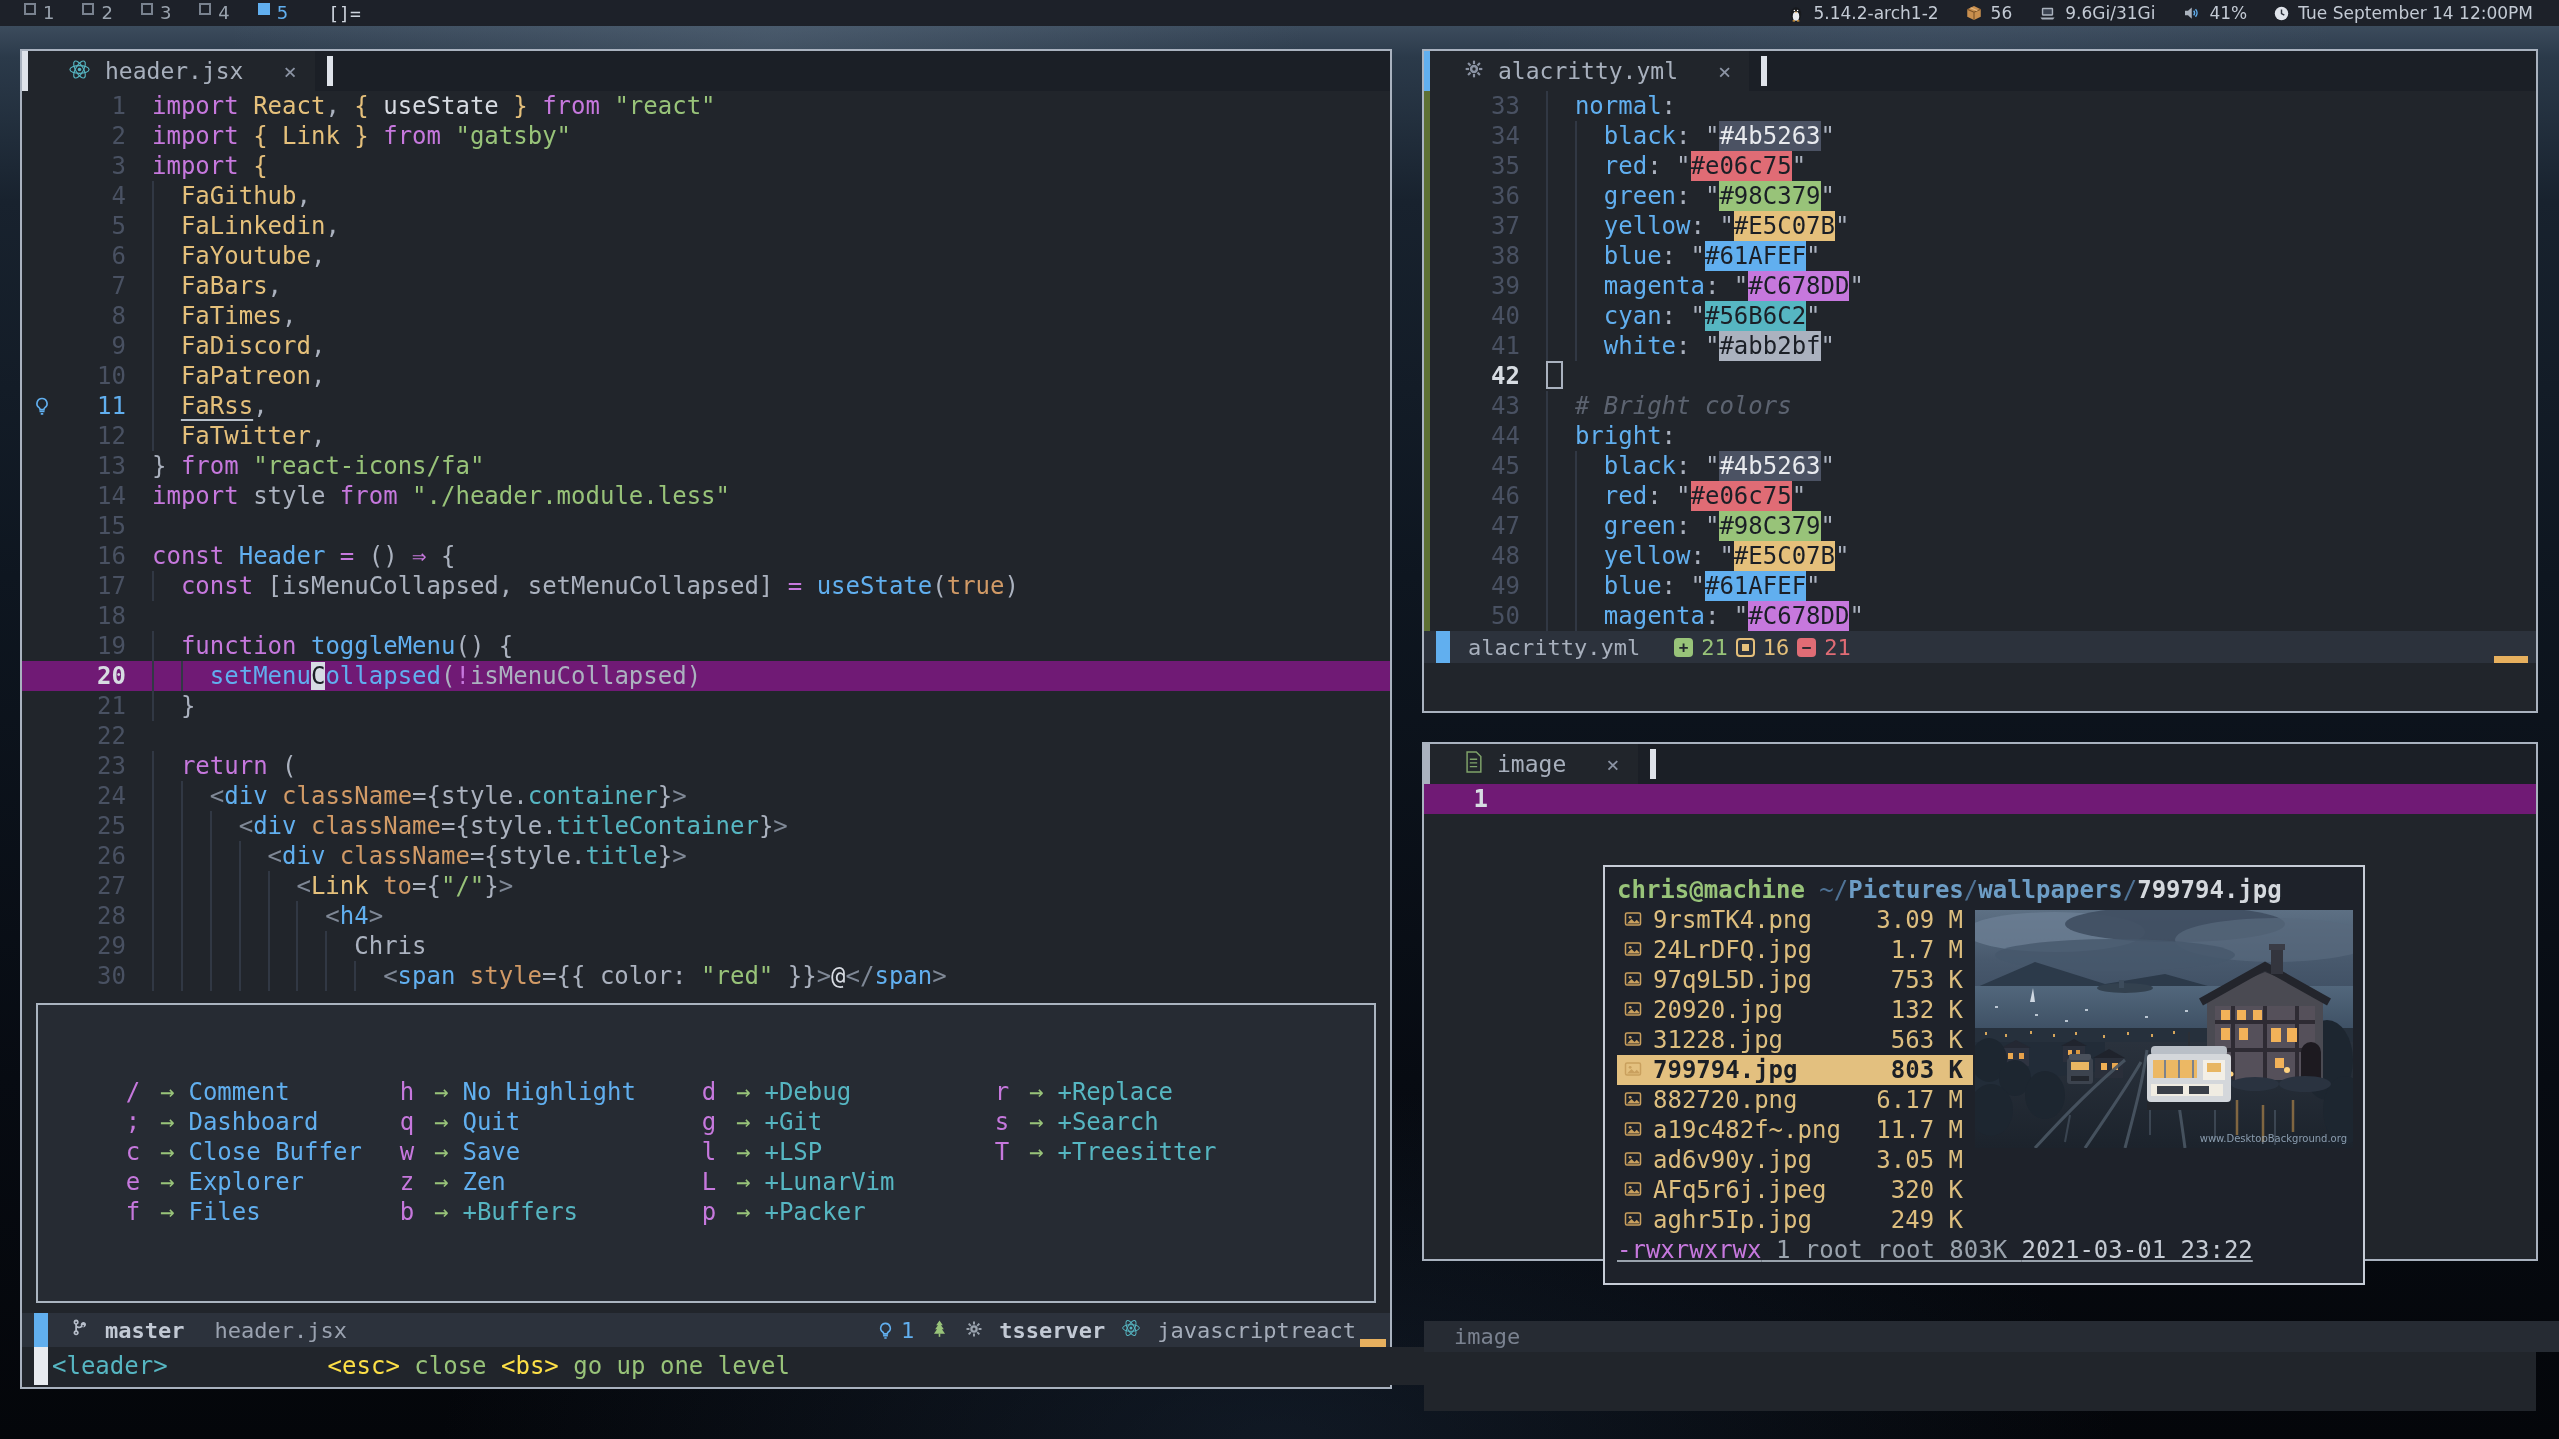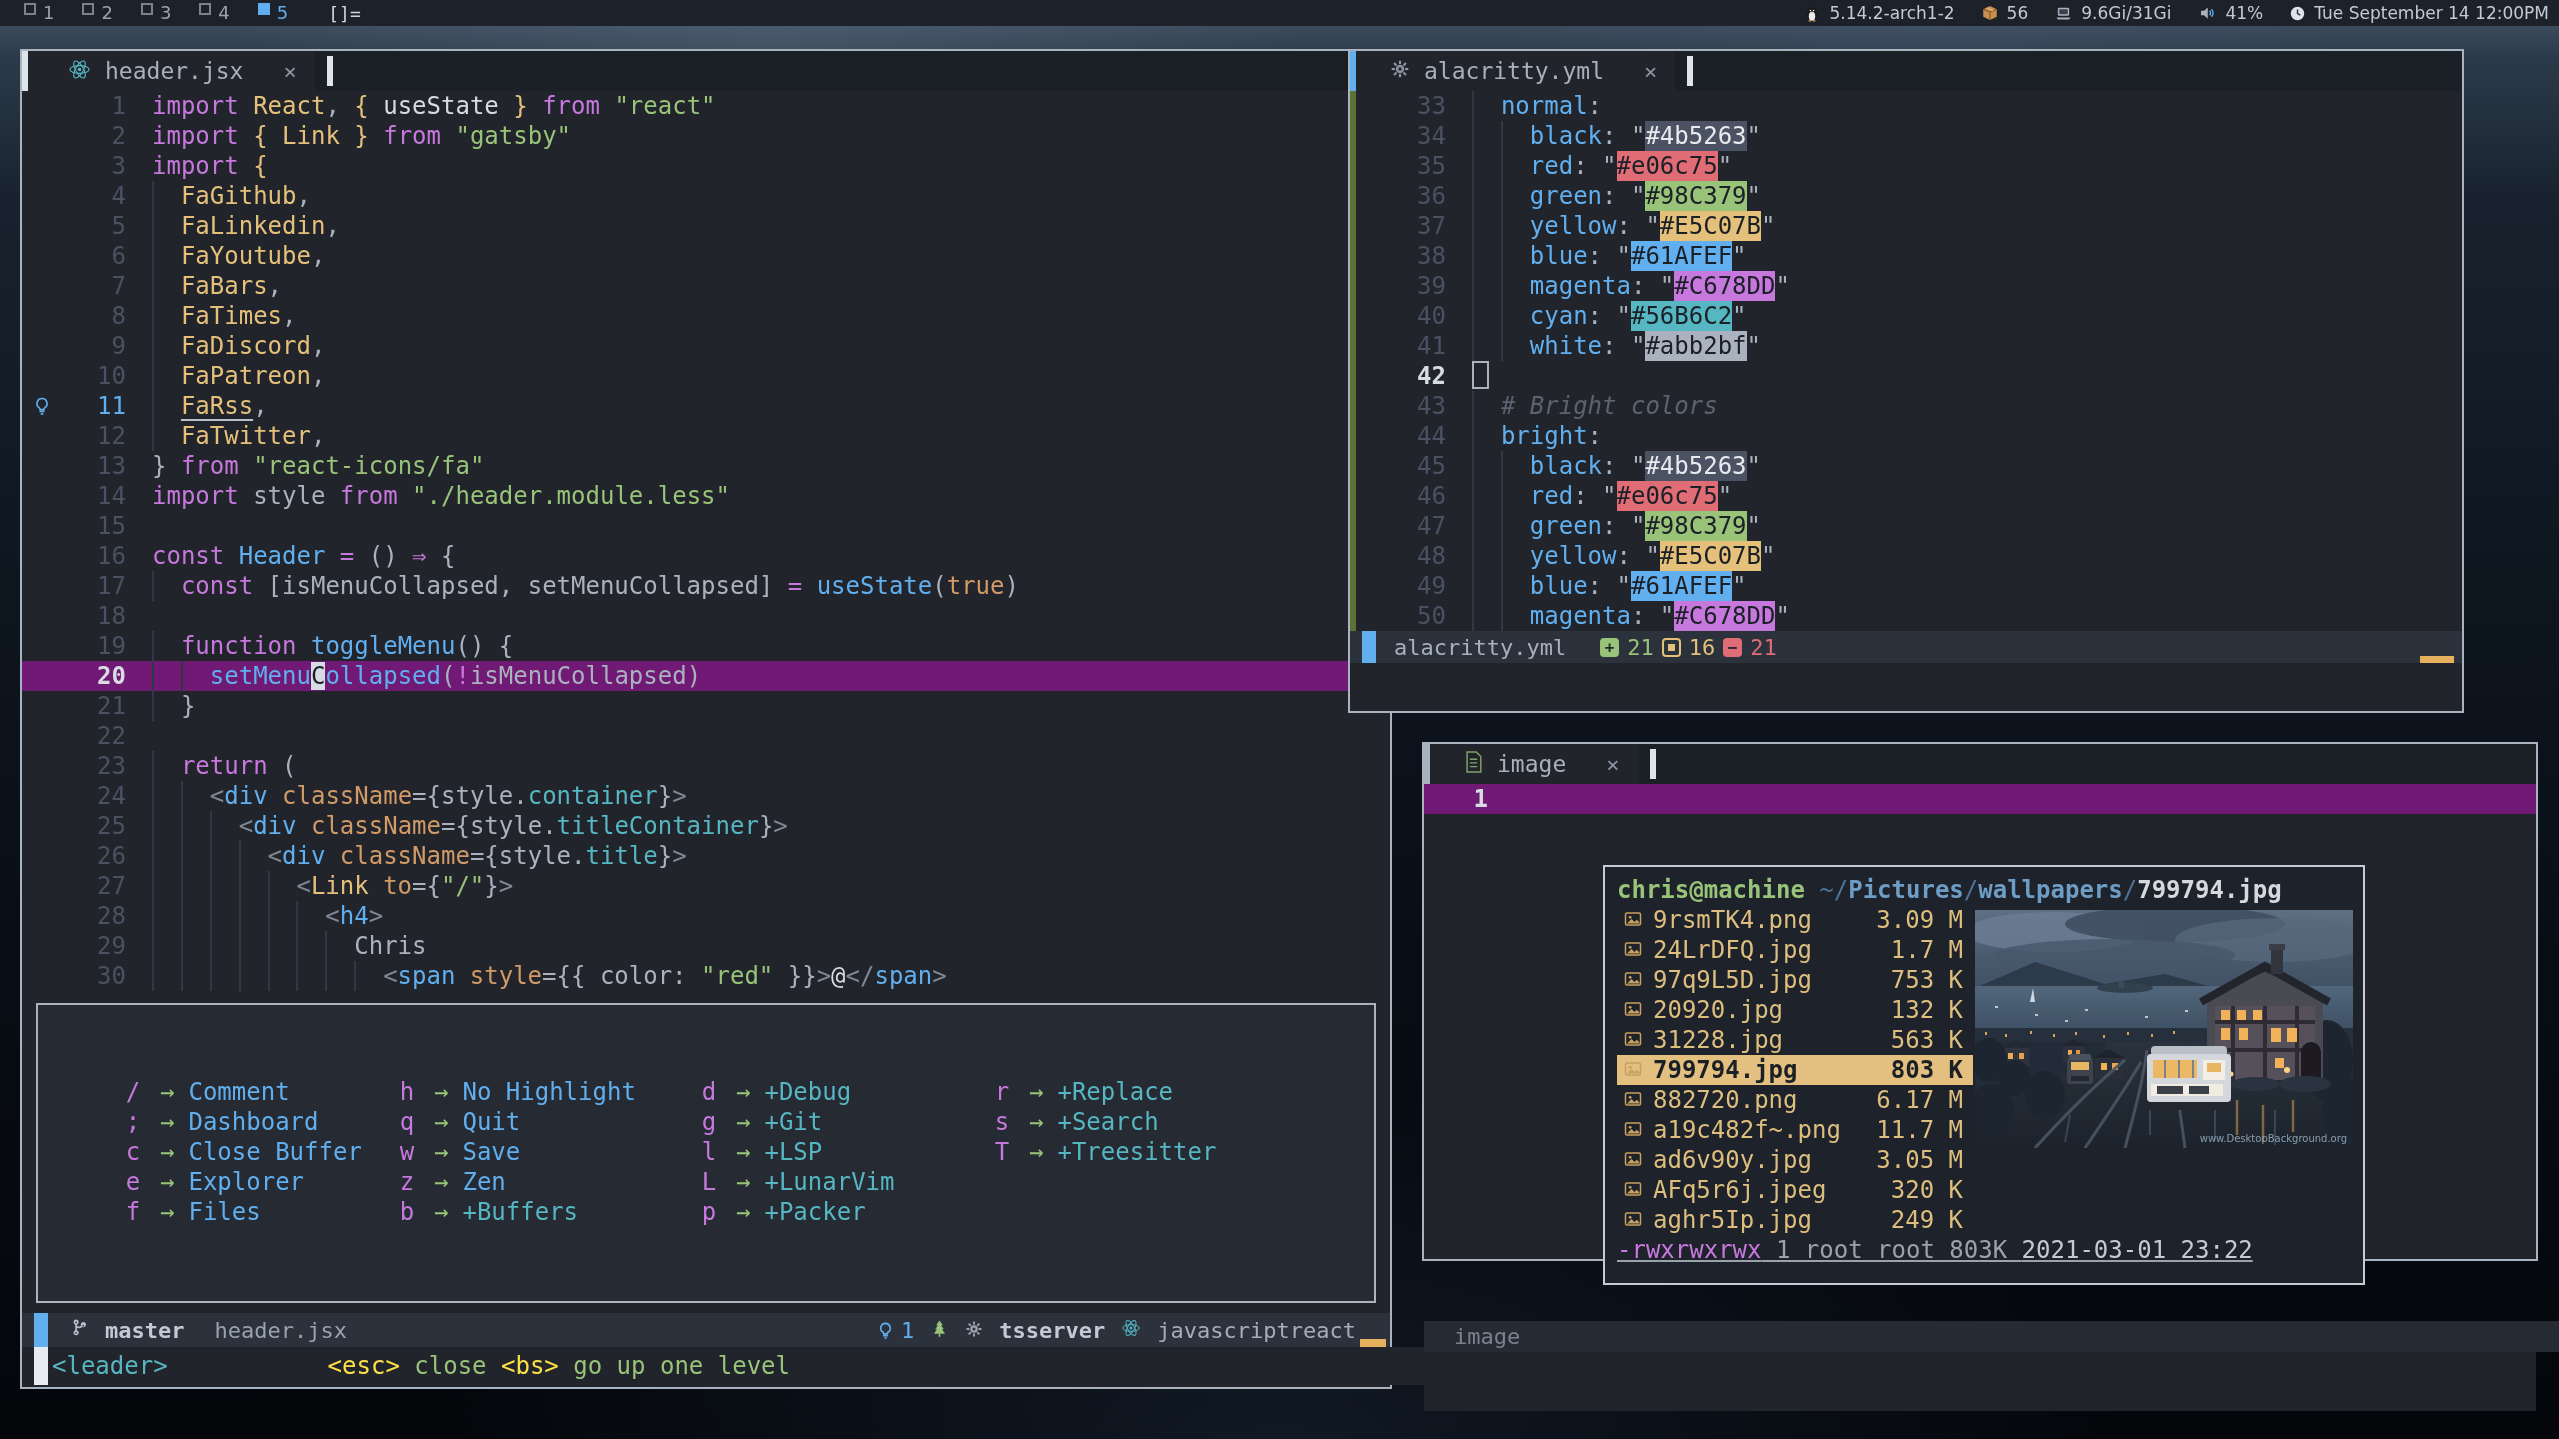--- a/index.html
+++ b/index.html
@@ -13,21 +13,21 @@
   
   .topbar{position:absolute;left:0;top:0;width:2559px;height:26px;background:#1d2129;
     display:flex;align-items:center;color:#aab3bf;font-family:"DejaVu Sans",sans-serif;font-size:17px;}
   .ws{display:flex;align-items:center;gap:8px;margin-left:14px;margin-right:30px;}
   .ws-item{display:flex;align-items:flex-start;gap:7px;padding:0 10px;cursor:default;}
   .wsq{width:8px;height:8px;border:2px solid #79828f;margin-top:1px;}
   .ws-item .wsn{color:#9aa3ae;font-size:18px;line-height:22px;}
   .ws-item.active .wsq{background:#61afef;border-color:#61afef;}
   .ws-item.active .wsn{color:#61afef;}
   .layoutind{color:#cfd6df;font-family:"DejaVu Sans Mono",monospace;font-size:18px;}
-  .tb-status{margin-left:auto;display:flex;align-items:center;gap:26px;margin-right:10px;}
+  .tb-status{margin-left:auto;display:flex;align-items:center;gap:26px;margin-right:26px;}
   .tb-mod{display:flex;align-items:center;gap:8px;color:#c3cad4;}
   .tb-mod svg{display:block;}
   
   .win{position:absolute;background:#21252b;border:2px solid #a9b2bf;box-sizing:border-box;}
   .tabbar{position:relative;height:40px;background:#1b1f26;display:flex;align-items:stretch;}
   .tab-ind{width:6px;height:40px;flex:none;}
   .tab{display:flex;align-items:center;background:#21252b;padding:0 18px 0 40px;gap:14px;}
   .tab-title{color:#a8b0bd;font-size:23px;}
   .tab-close{color:#8b93a3;font-size:22px;margin-left:26px;cursor:pointer;}
   .tab-caret{width:6px;height:30px;background:#dfe3ea;margin-left:12px;align-self:center;}
@@ -384,21 +384,21 @@
       </span>
       <div class="orange-dash" style="width:26px;height:8px;right:4px;"></div>
     </div>
     <div class="cmdline" style="left:0;top:1296px;width:1480px;height:38px;">
       <div class="cmd-cursor" style="margin-left:12px;"></div>
       <span class="leader">&lt;leader&gt;</span>
       <span style="margin-left:160px;" id="wk-hints"><span class="c-key">&lt;esc&gt;</span><span class="c-act"> close </span><span class="c-key">&lt;bs&gt;</span><span class="c-act"> go up one level</span></span>
     </div>
   </div>
 
-  <div class="win" style="left:1348px;top:49px;width:1116px;height:664px;">
+  <div class="win" style="left:1422px;top:49px;width:1116px;height:664px;">
     <div class="tabbar">
       <div class="tab-ind" style="background:#61afef;"></div>
       <div class="tab" style="padding-left:34px;">
         <span><svg width="20" height="20" viewBox="0 0 24 24">
               <g stroke="#8b93a3" stroke-width="2.6">
                 <line x1="12" y1="2" x2="12" y2="6"></line>
                 <line x1="12" y1="18" x2="12" y2="22"></line>
                 <line x1="2" y1="12" x2="6" y2="12"></line>
                 <line x1="18" y1="12" x2="22" y2="12"></line>
                 <line x1="4.9" y1="4.9" x2="7.8" y2="7.8"></line>

